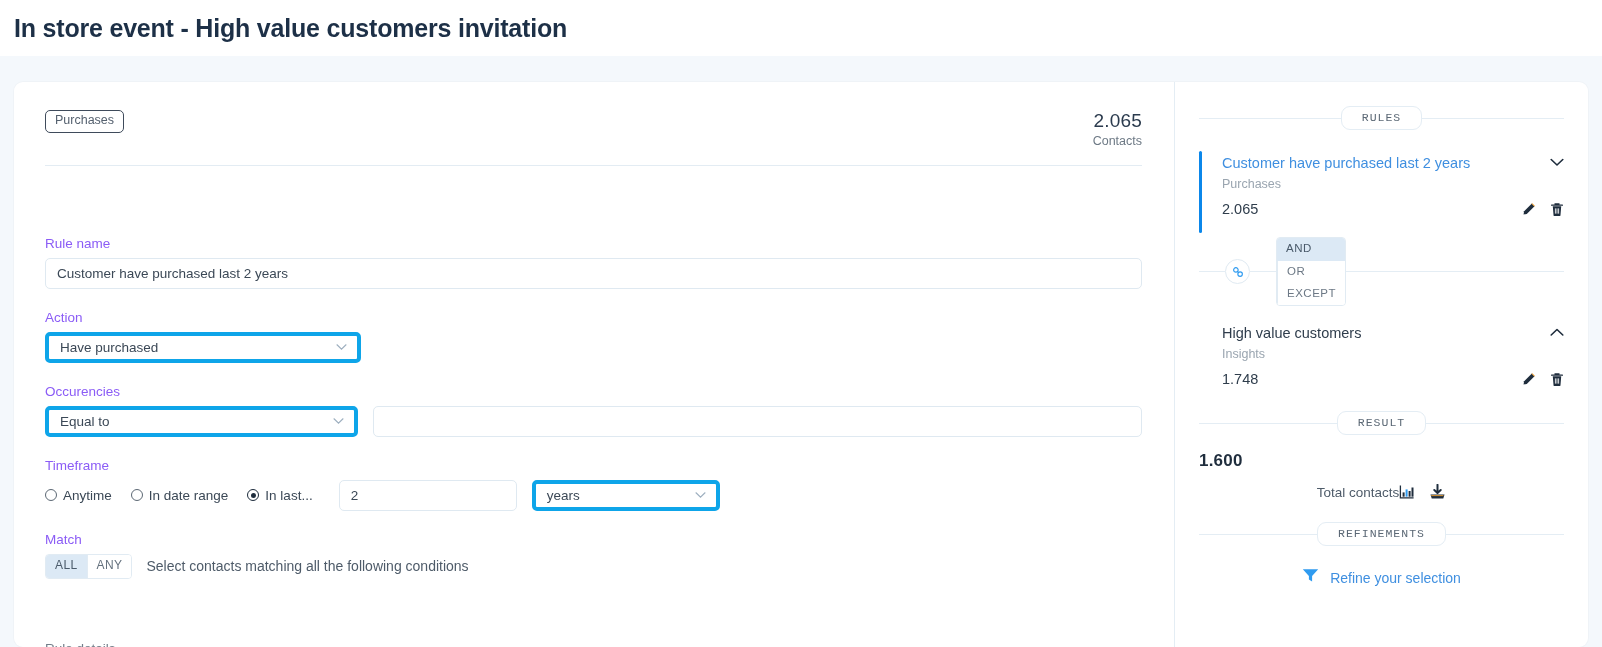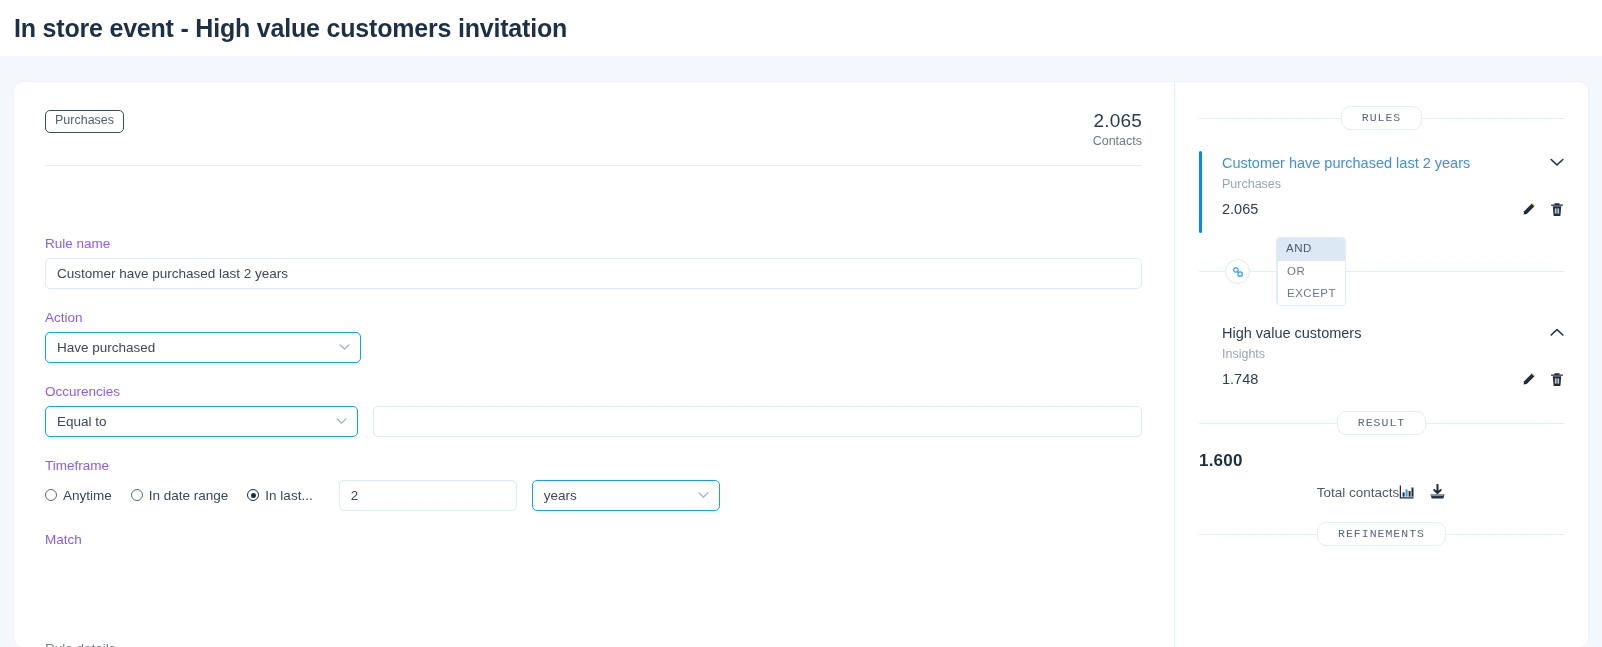--- a/index.html
+++ b/index.html
@@ -101,21 +101,21 @@
     font-family: "Liberation Sans", sans-serif;
     background: #fff;
     outline: none;
   }
   .txt-input::placeholder { color: #a9b4bf; }
 
   .selectbox {
     position: relative;
     width: 316px;
     height: 31px;
-    border: 1px solid #0ea5e9;
+    border: 4px solid #0ea5e9;
     border-radius: 5px;
     display: flex;
     align-items: center;
     padding: 0 11px;
     font-size: 13.5px;
     color: #3b4856;
     background: #fff;
     cursor: pointer;
   }
   .selectbox .chev {
@@ -400,20 +400,27 @@
                 <svg width="11" height="7" viewBox="0 0 11 7">
                     <path d="M1 1.3L5.5 5.6 10 1.3" fill="none" stroke="#9fb0c0" stroke-width="1.2" stroke-linecap="round"></path>
                   </svg>
               </span>
             </div>
           </div>
         </div>
 
         <div class="field-group">
           <div class="field-label">Match</div>
+          <div class="match-row">
+            <div class="seg">
+              <div class="active">ALL</div>
+              <div>ANY</div>
+            </div>
+            <div class="match-text">Select contacts matching all the following conditions</div>
+          </div>
         </div>
 
       </div>
 
       <div class="cutoff">Rule details</div>
     </div>
 
     <div class="rules-pane">
 
       <div class="divider-title">
@@ -530,16 +537,24 @@
           </div>
         </div>
       </div>
 
       <div class="divider-title" style="margin-top:22px;margin-bottom:0;">
         <div class="line"></div>
         <div class="lbl">REFINEMENTS</div>
         <div class="line"></div>
       </div>
 
+      <div class="refine">
+        <span>
+          <svg width="17" height="15" viewBox="0 0 17 15">
+            <path d="M0.8 1.2h15.4L10.1 8v5.4L6.9 11.6V8z" fill="#2f9bf0"></path>
+          </svg>
+        </span>
+        <span class="refine-text">Refine your selection</span>
+      </div>
 
     </div>
   </div>
 </div>
 
 </body></html>

